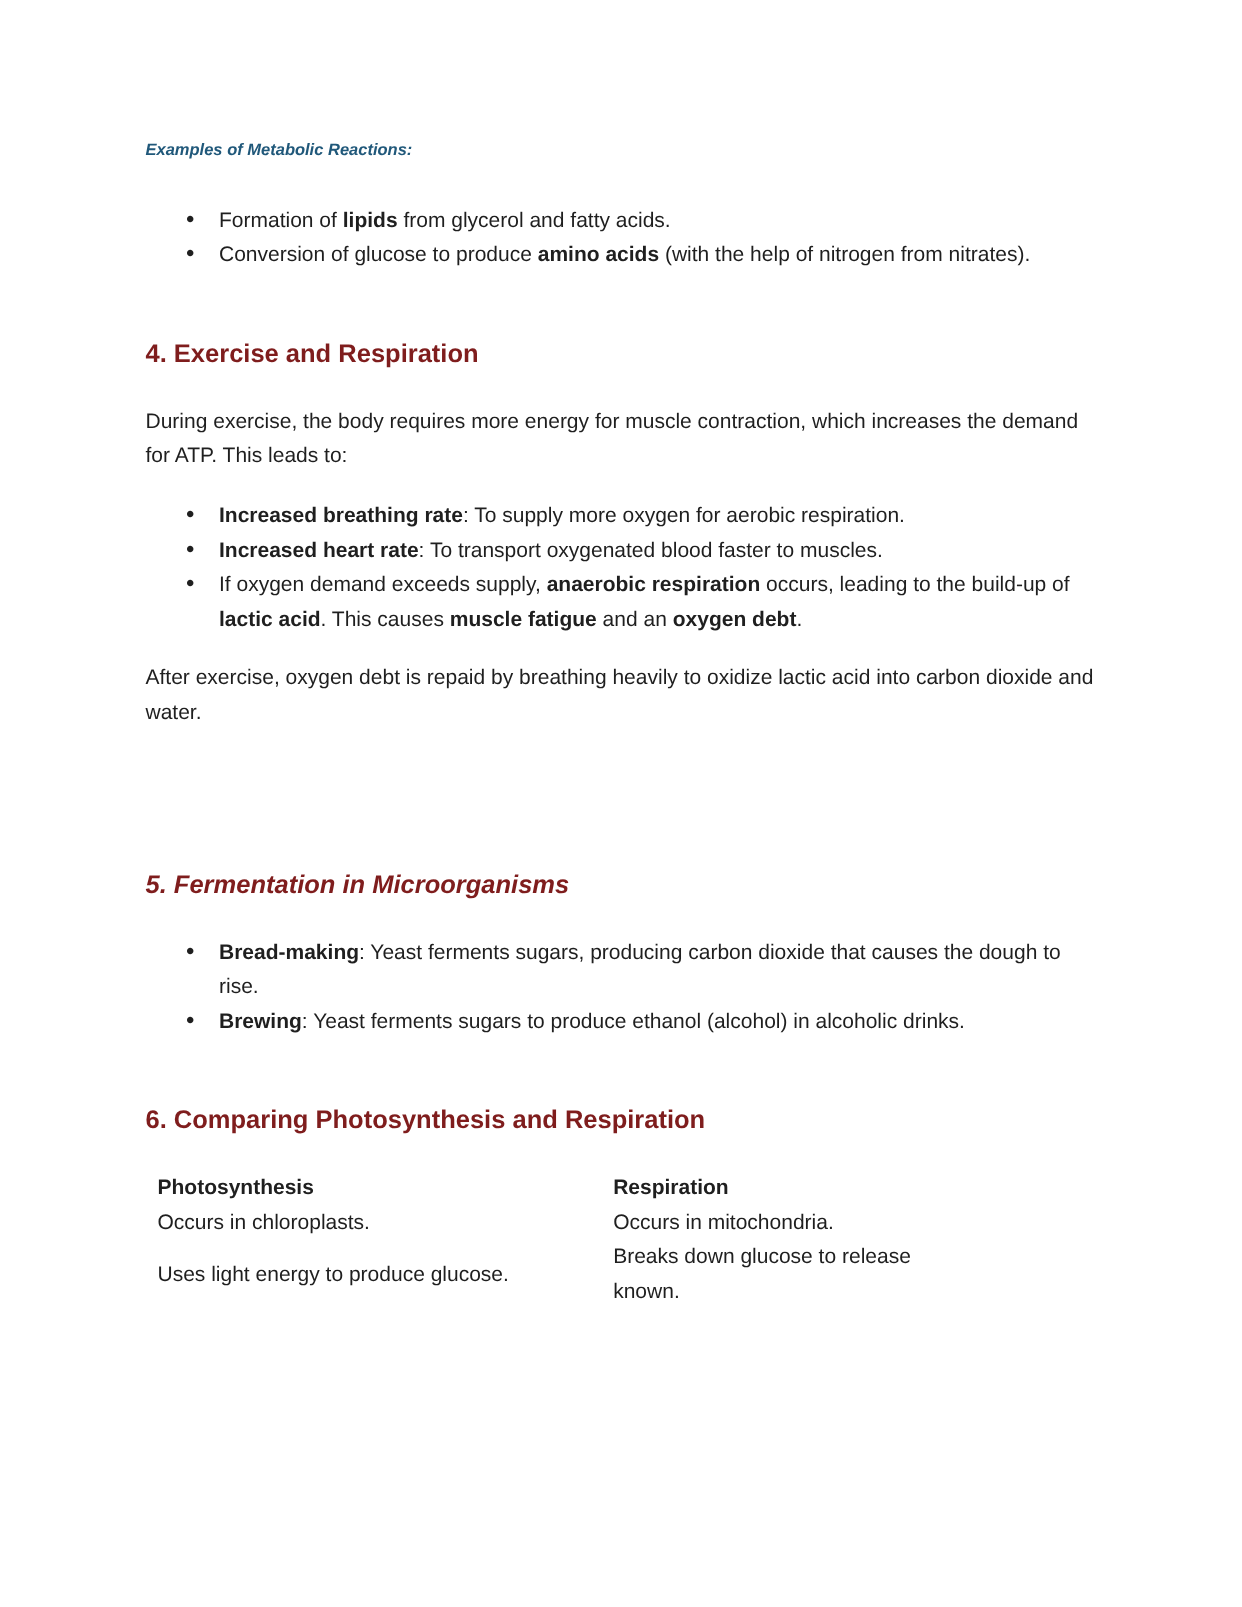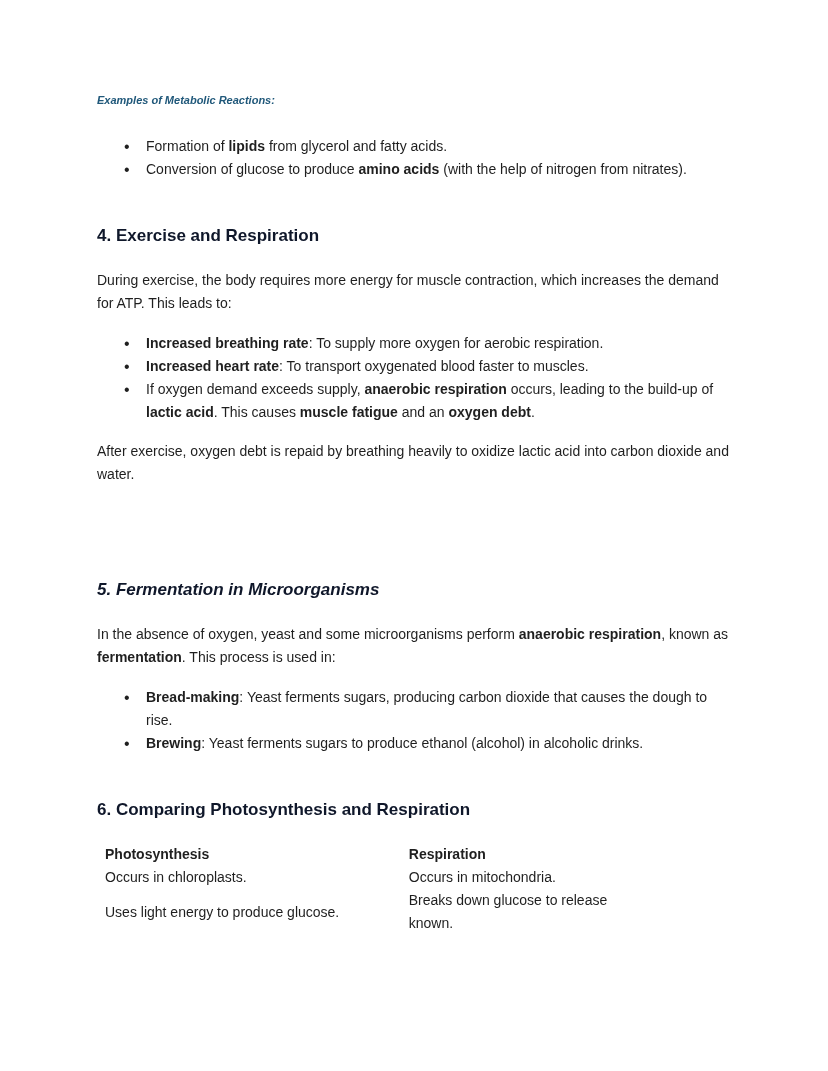--- a/index.html
+++ b/index.html
@@ -22,21 +22,21 @@
     line-height:23px;
     font-weight:bold;
     font-style:italic;
     color:#20587a;
     margin-bottom:23px;
   }
   .section-heading {
     font-size:17px;
     line-height:26px;
     font-weight:bold;
-    color:#0f172a;
+    color:#7f1d1d;
     margin:42px 0 20px 0;
   }
   .section-heading.gap-large { margin-top:91px;font-style:italic; }
   p.body-para { margin-bottom:17px; }
   ul.bullet-list {
     list-style:none;
     margin:0 0 16px 0;
   }
   ul.bullet-list li {
     position:relative;
@@ -89,21 +89,20 @@
   <ul class="bullet-list">
     <li><b>Increased breathing rate</b><span>: To supply more oxygen for aerobic respiration.</span></li>
     <li><b>Increased heart rate</b><span>: To transport oxygenated blood faster to muscles.</span></li>
     <li><span>If oxygen demand exceeds supply, </span><b>anaerobic respiration</b><span> occurs, leading to the build-up of </span><b>lactic acid</b><span>. This causes </span><b>muscle fatigue</b><span> and an </span><b>oxygen debt</b><span>.</span></li>
   </ul>
 
   <p class="body-para">After exercise, oxygen debt is repaid by breathing heavily to oxidize lactic acid into carbon dioxide and water.</p>
 
   <h2 class="section-heading gap-large">5. Fermentation in Microorganisms</h2>
 
-  <p class="body-para"><span>In the absence of oxygen, yeast and some microorganisms perform </span><b>anaerobic respiration</b><span>, known as </span><b>fermentation</b><span>. This process is used in:</span></p>
 
   <ul class="bullet-list">
     <li><b>Bread-making</b><span>: Yeast ferments sugars, producing carbon dioxide that causes the dough to rise.</span></li>
     <li><b>Brewing</b><span>: Yeast ferments sugars to produce ethanol (alcohol) in alcoholic drinks.</span></li>
   </ul>
 
   <h2 class="section-heading">6. Comparing Photosynthesis and Respiration</h2>
 
   <table class="compare-table">
     <colgroup>

